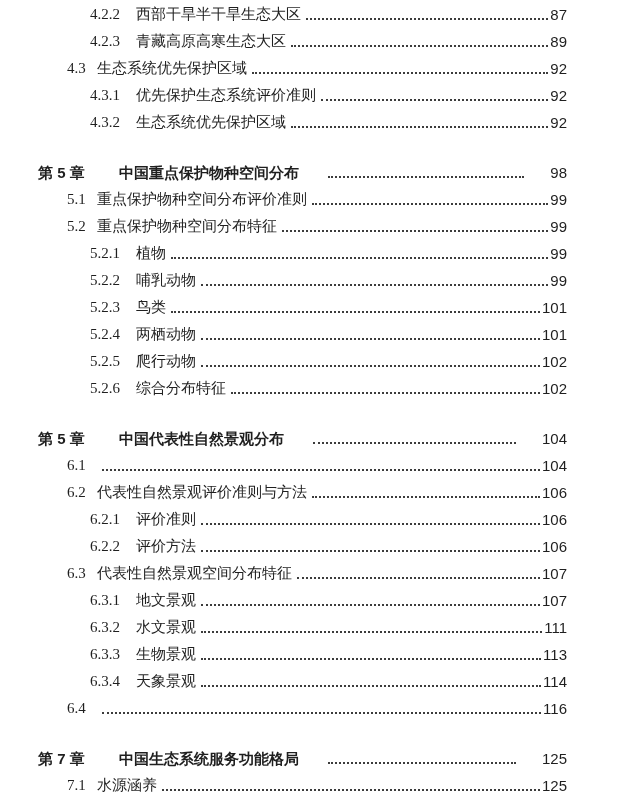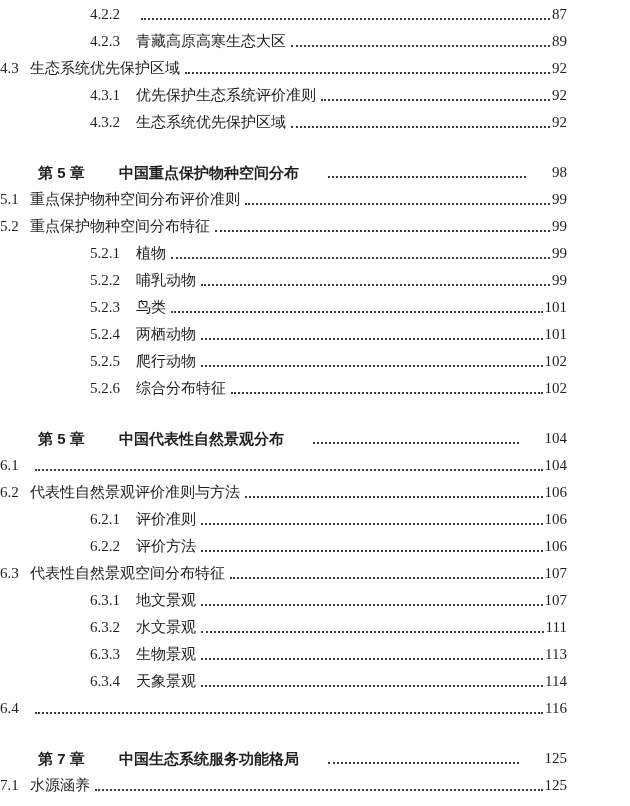--- a/index.html
+++ b/index.html
@@ -34,44 +34,45 @@
   .title { flex: 0 0 auto; }
   .leader {
     flex: 1 1 auto;
     align-self: flex-end;
     margin: 0 2px 8px 5px;
     min-width: 8px;
     border-bottom: 2px dotted var(--dots);
   }
   .page {
     flex: 0 0 auto;
-    font-family: Liberation Serif, serif;
+    font-family: Liberation Sans, sans-serif;
     font-weight: normal;
     text-align: right;
   }
   
   .level-chapter {
     font-family: "Liberation Sans", sans-serif;
     font-weight: 600;
     margin-top: 23px;
     gap: 24px;
   }
   .level-chapter .num { margin-left: 38px; width: 57px; }
   
-  .level-section .num { width: 30px; }
+  .level-section .num { margin-left: 67px; width: 30px; }
   
   .level-subsection .num { margin-left: 90px; width: 46px; }
 </style>
 </head>
 <body>
 
 <div class="toc">
 
 <div class="row level-subsection">
       <span class="num">4.2.2</span>
+      <span class="title">西部干旱半干旱生态大区</span>
       <span class="leader"></span>
       <span class="page">87</span>
     </div>
     <div class="row level-subsection">
       <span class="num">4.2.3</span>
       <span class="title">青藏高原高寒生态大区</span>
       <span class="leader"></span>
       <span class="page">89</span>
     </div>
     <div class="row level-section">

